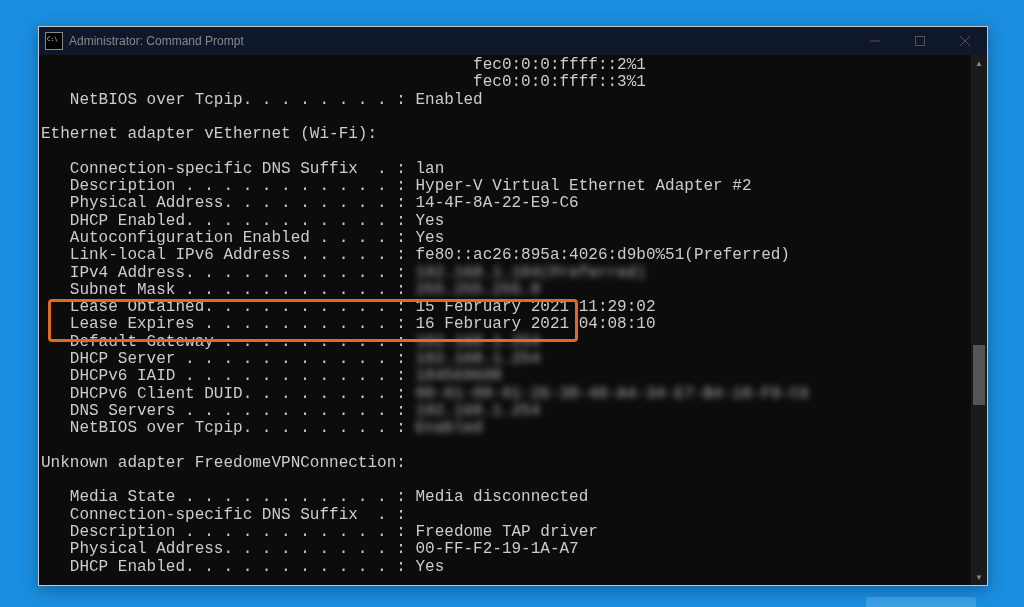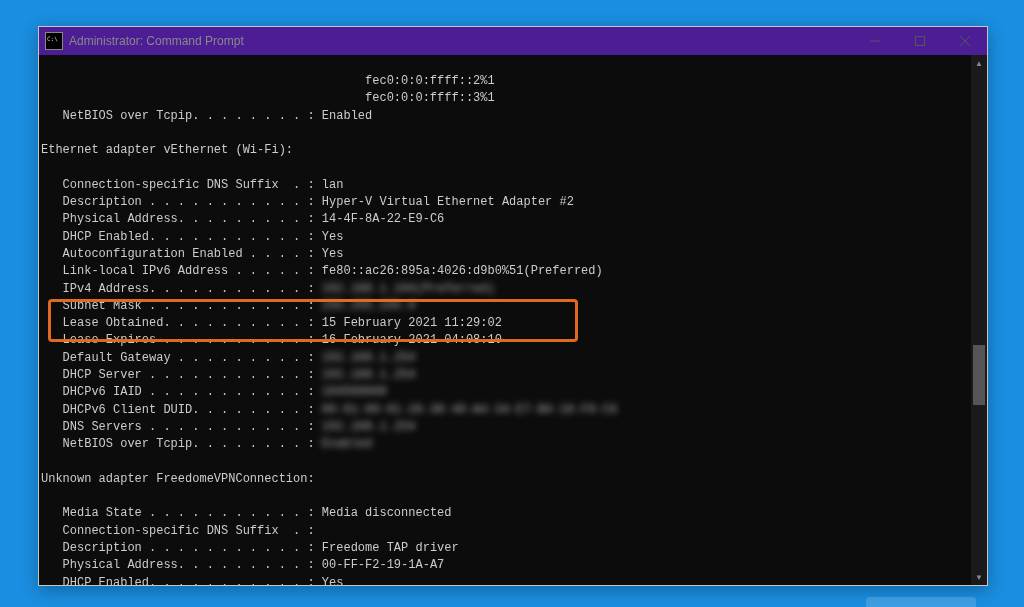--- a/index.html
+++ b/index.html
@@ -18,21 +18,21 @@
     width: 948px;
     height: 558px;
     background: #ffffff;
     border: 1px solid #c6c6c6;
     box-shadow: 0 4px 16px rgba(0,0,0,0.3);
     display: flex;
     flex-direction: column;
   }
   .titlebar {
     height: 28px;
-    background: #4c1d95;
+    background: #0f172a;
     display: flex;
     align-items: center;
     padding-left: 6px;
     flex-shrink: 0;
   }
   .title-icon {
     width: 16px;
     height: 16px;
     background: #000;
     border: 1px solid #888;
@@ -71,25 +71,24 @@
     display: flex;
     background: #0c0c0c;
     position: relative;
     overflow: hidden;
   }
   .console {
     flex: 1;
     padding: 2px 0 2px 2px;
     color: #cccccc;
     font-family: Consolas, "Courier New", monospace;
-    font-size: 12px;
+    font-size: 16px;
     line-height: 17.3px;
     white-space: pre;
     overflow: hidden;
-    margin-top: 16px;
   }
   .scrollbar {
     width: 16px;
     background: #1a1a1a;
     display: flex;
     flex-direction: column;
   }
   .sb-arrow {
     height: 16px;
     display: flex;

